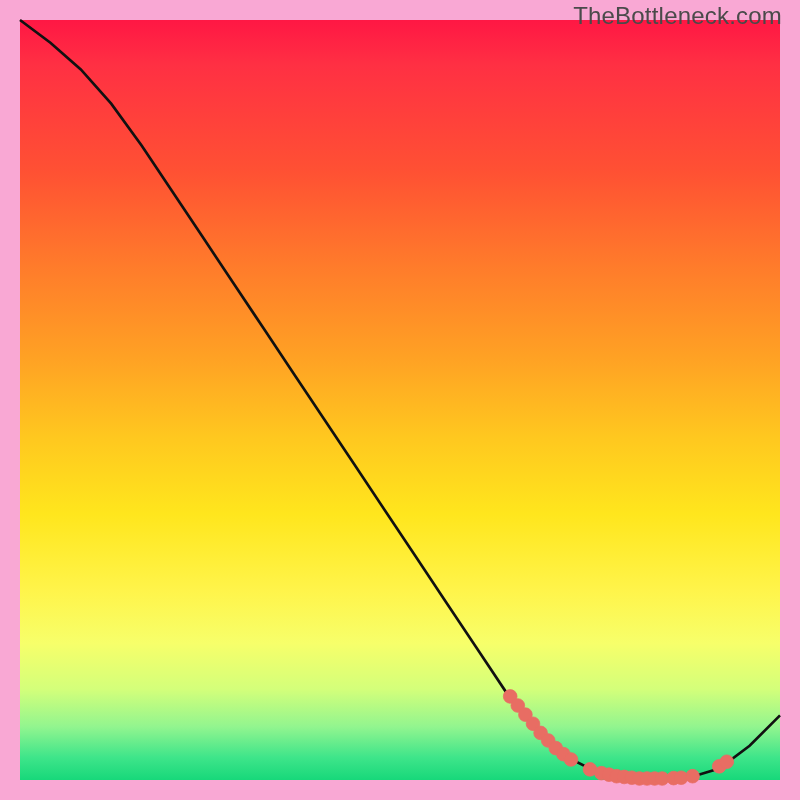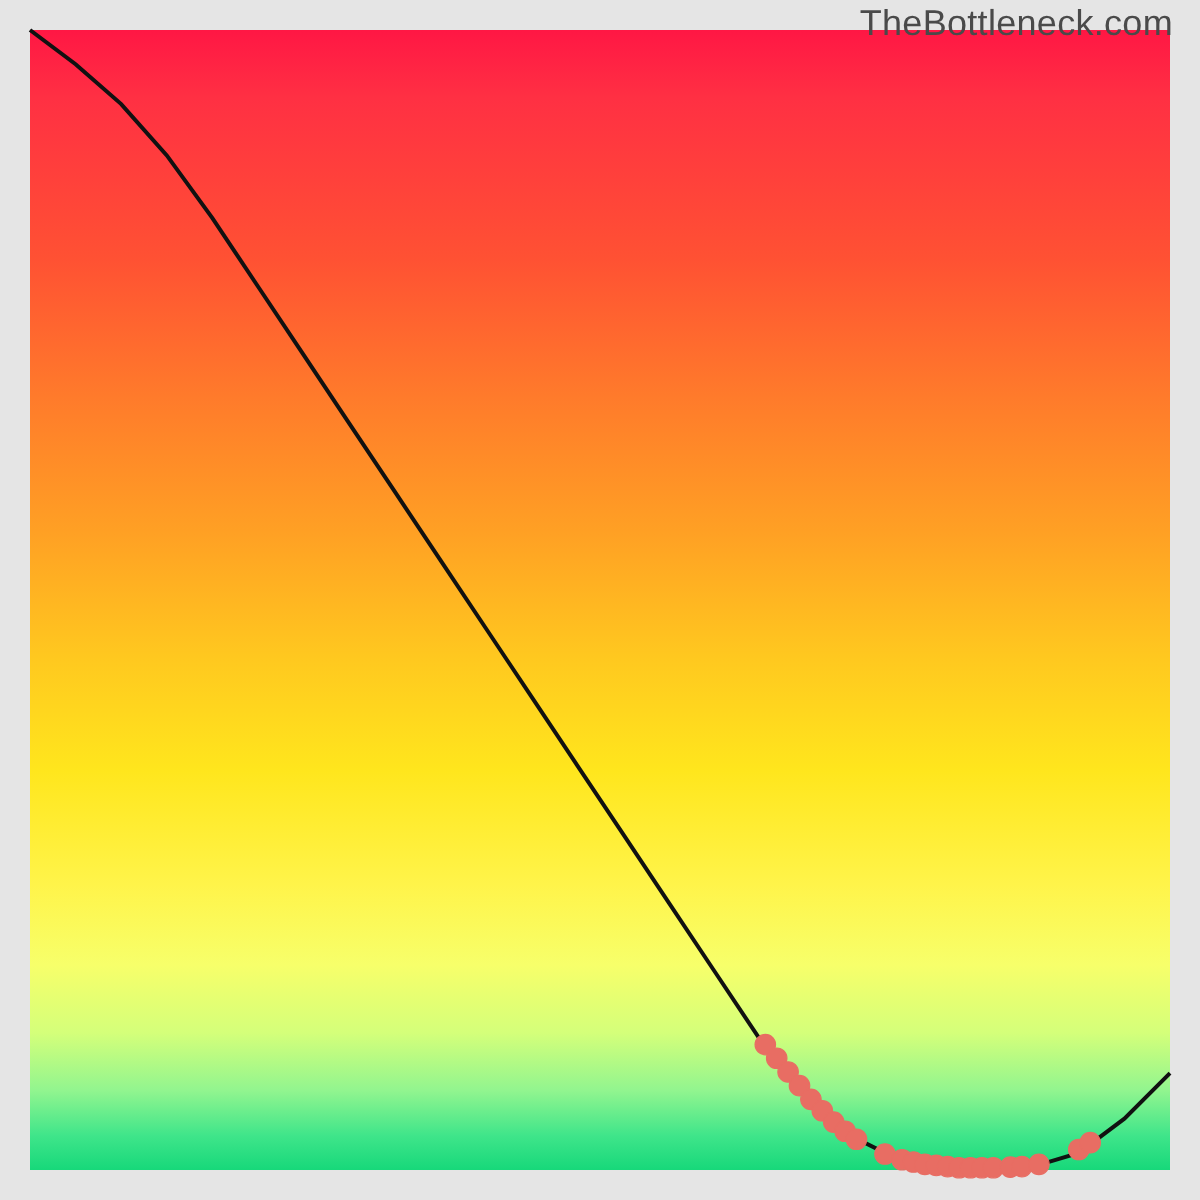--- a/index.html
+++ b/index.html
@@ -8,21 +8,21 @@
     width: 800px;
     height: 800px;
     background: #000;
     overflow: hidden;
     font-family: Arial, Helvetica, sans-serif;
   }
   .frame {
     position: relative;
     width: 800px;
     height: 800px;
-    background: #e5e5e5;
+    background: #f9a8d4;
     text-decoration: underline;
   }
   .plot-area {
     position: absolute;
     left: 20px;
     top: 20px;
     width: 760px;
     height: 760px;
     background: linear-gradient(
       to bottom,

